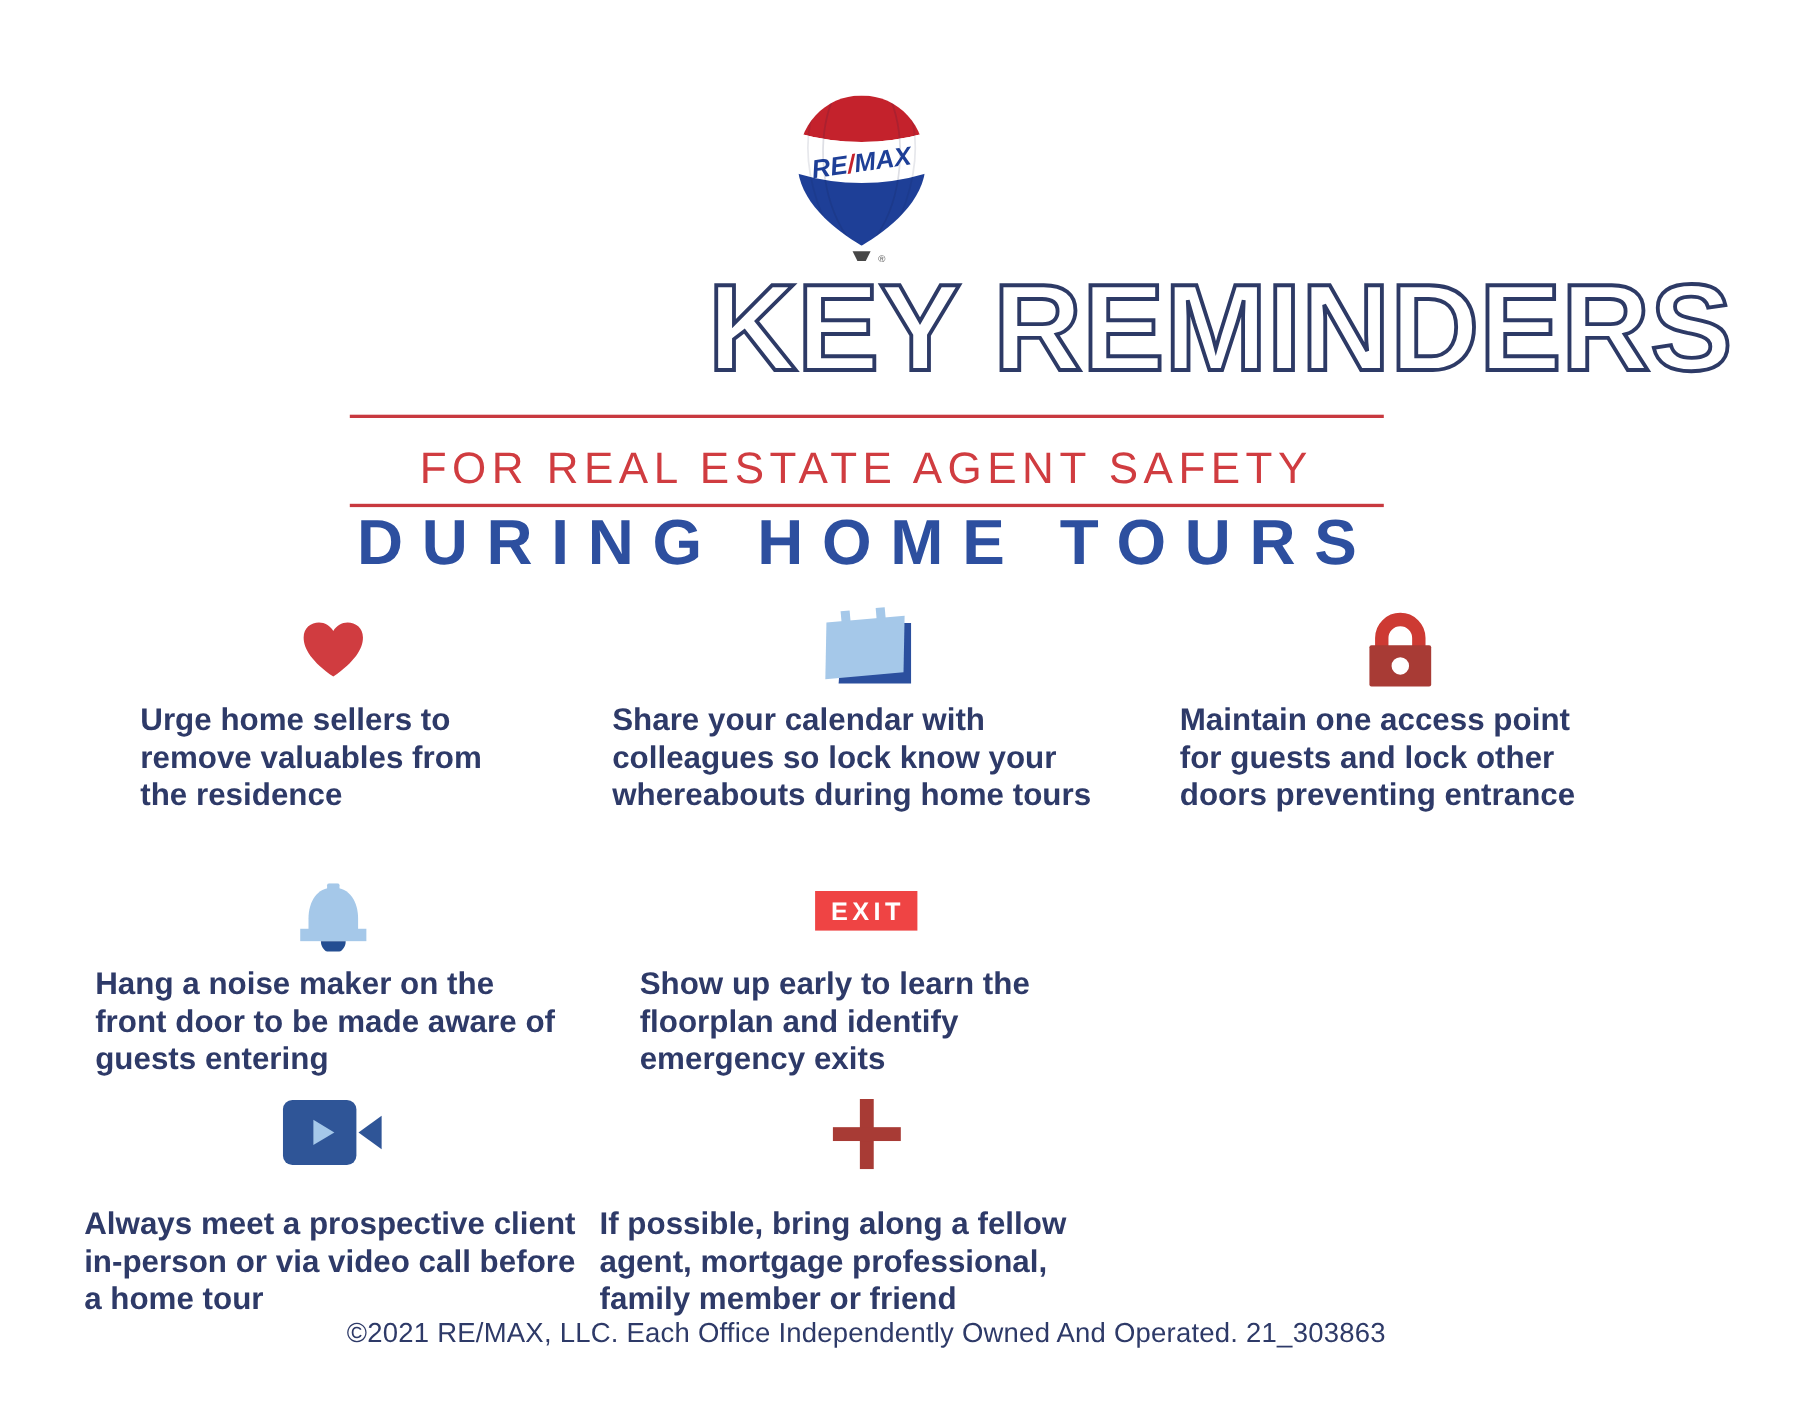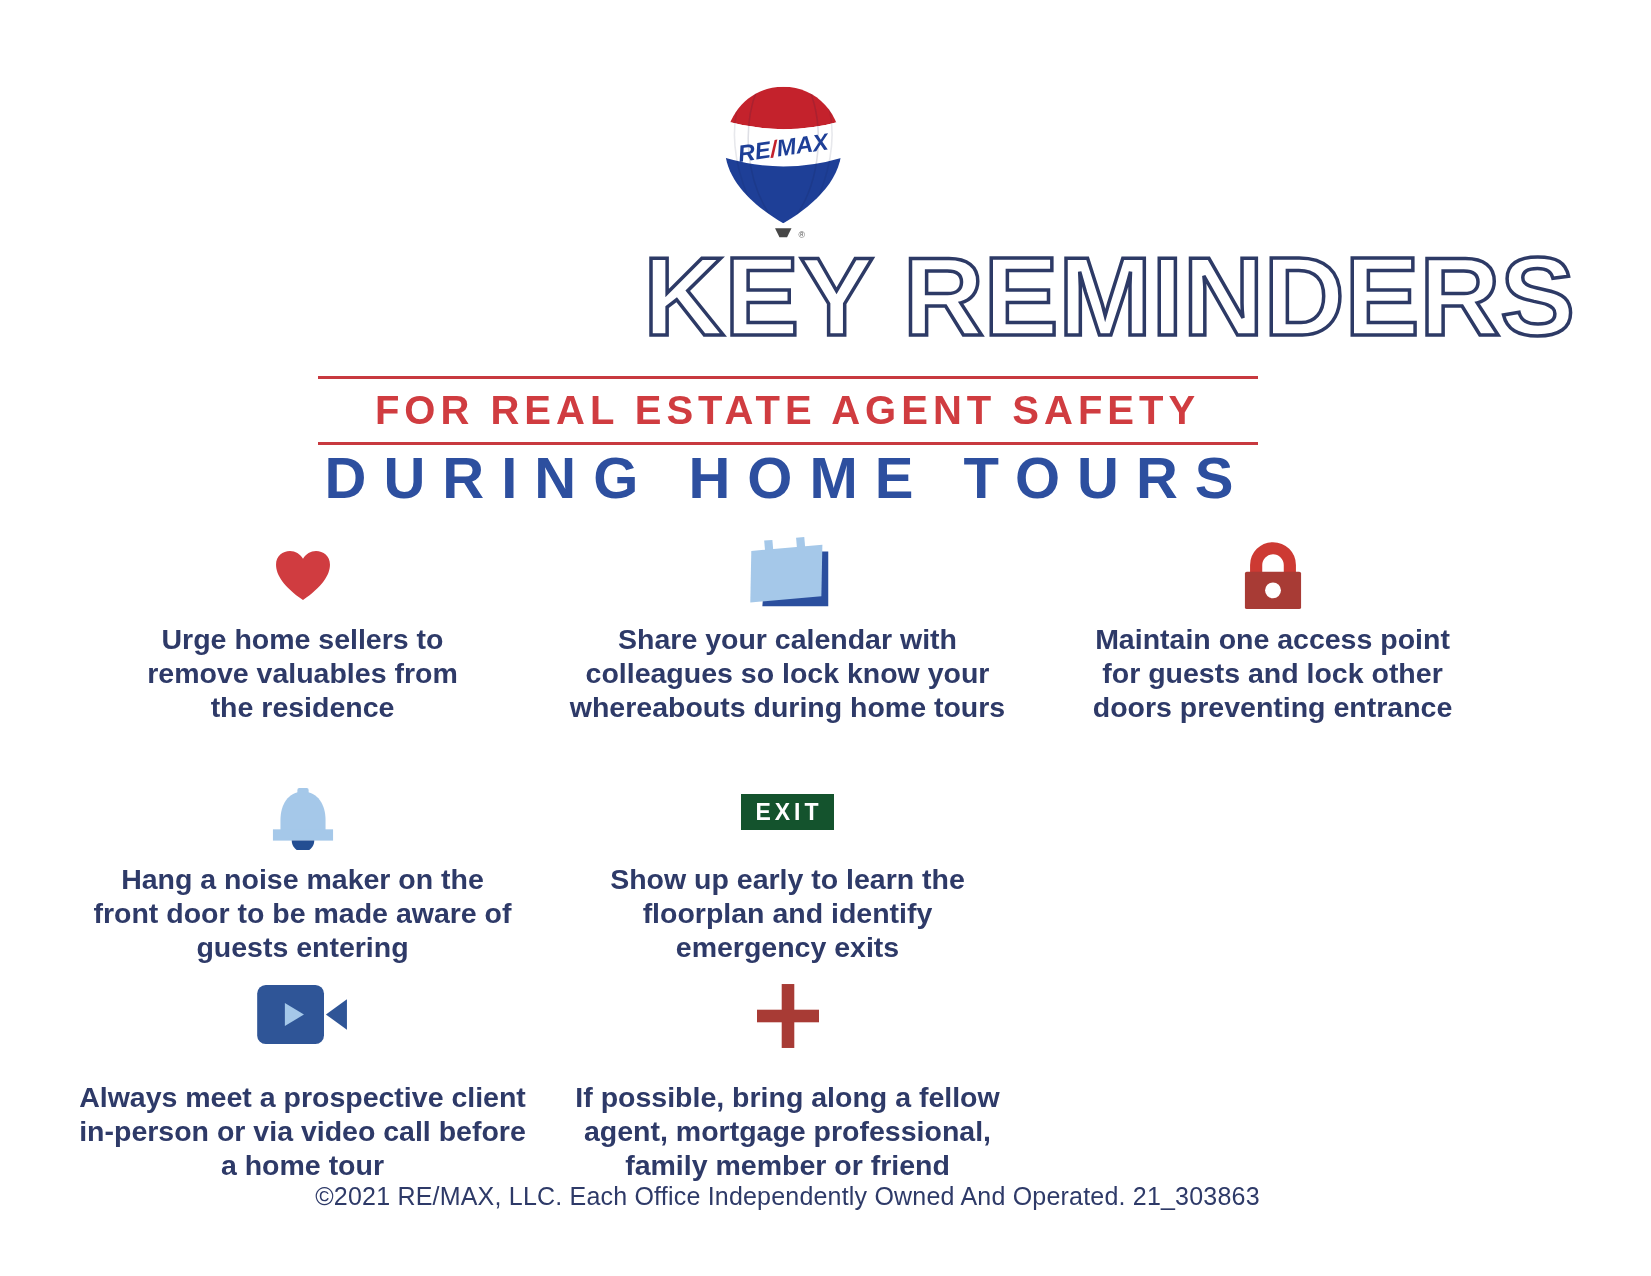--- a/index.html
+++ b/index.html
@@ -34,24 +34,25 @@
   .subtitle-block {
     width: 940px;
     margin: 23px auto 0;
     border-top: 3px solid #c8393f;
     border-bottom: 3px solid #c8393f;
     padding: 9px 0 9px;
     text-align: center;
   }
   .subtitle {
     font-size: 40px;
-    font-weight: bold;
+    font-weight: normal;
     letter-spacing: 5px;
     color: #d03c40;
     white-space: nowrap;
+    margin-top: 15px;
   }
   .title2 {
     margin-top: 4px;
     text-align: center;
     font-size: 58px;
     line-height: 1;
     font-weight: bold;
     letter-spacing: 17px;
     color: #2d4f9f;
     white-space: nowrap;
@@ -61,21 +62,21 @@
   .row {
     display: flex;
     width: 1455px;
     margin: 0 auto;
   }
   .row-1 { margin-top: 37px; }
   .row-2 { margin-top: 64px; }
   .row-3 { margin-top: 24px; }
   .cell {
     flex: 0 0 485px;
-    text-align: center;
+    text-align: left;
   }
   .icon-slot {
     display: flex;
     align-items: flex-end;
     justify-content: center;
   }
   .row-1 .icon-slot { height: 70px; }
   .row-2 .icon-slot { height: 66px; }
   .row-3 .icon-slot { height: 84px; }
   .tip-text {
@@ -90,21 +91,21 @@
   .w3 { max-width: 400px; }
   .w4 { max-width: 432px; }
   .w5 { max-width: 412px; }
   .w6 { max-width: 362px; }
   .w7 { max-width: 452px; }
   .w8 { max-width: 492px; }
   .w9 { max-width: 460px; margin-top: 42px; }
 
   .exit-sign {
     display: inline-block;
-    background: #14532d;
+    background: #ef4444;
     color: #ffffff;
     font-weight: bold;
     font-size: 23px;
     letter-spacing: 4px;
     padding: 5px 11px 4px 14px;
     margin-bottom: 24px;
   }
   .mb8  { margin-bottom: 8px; }
   .mb22 { margin-bottom: 22px; }
 

